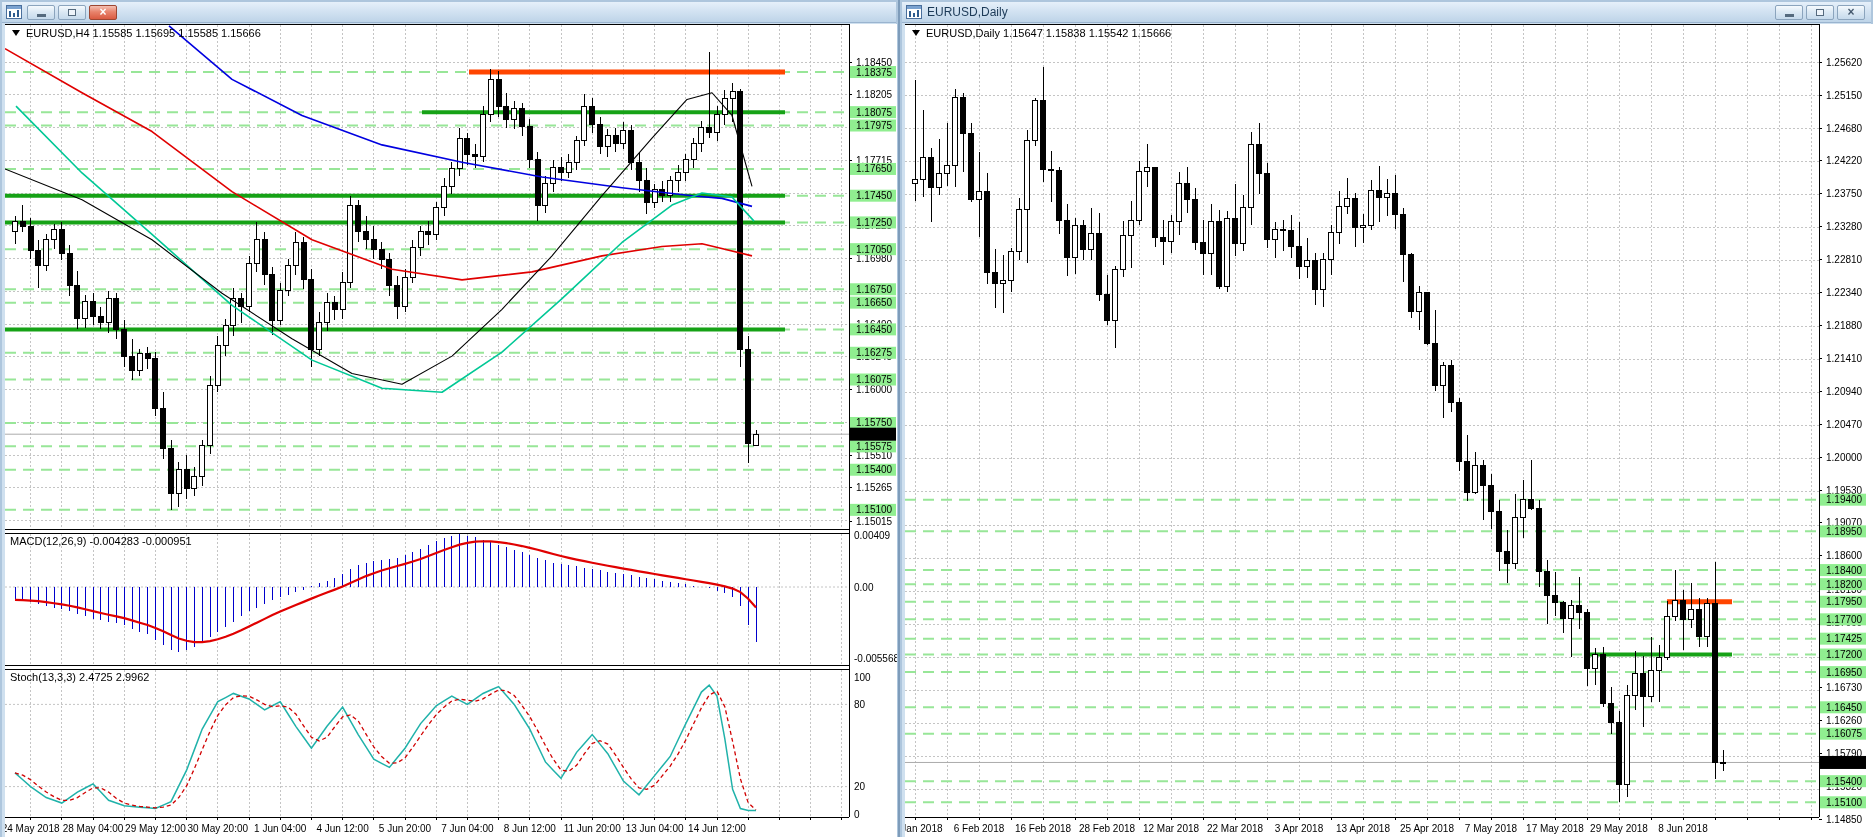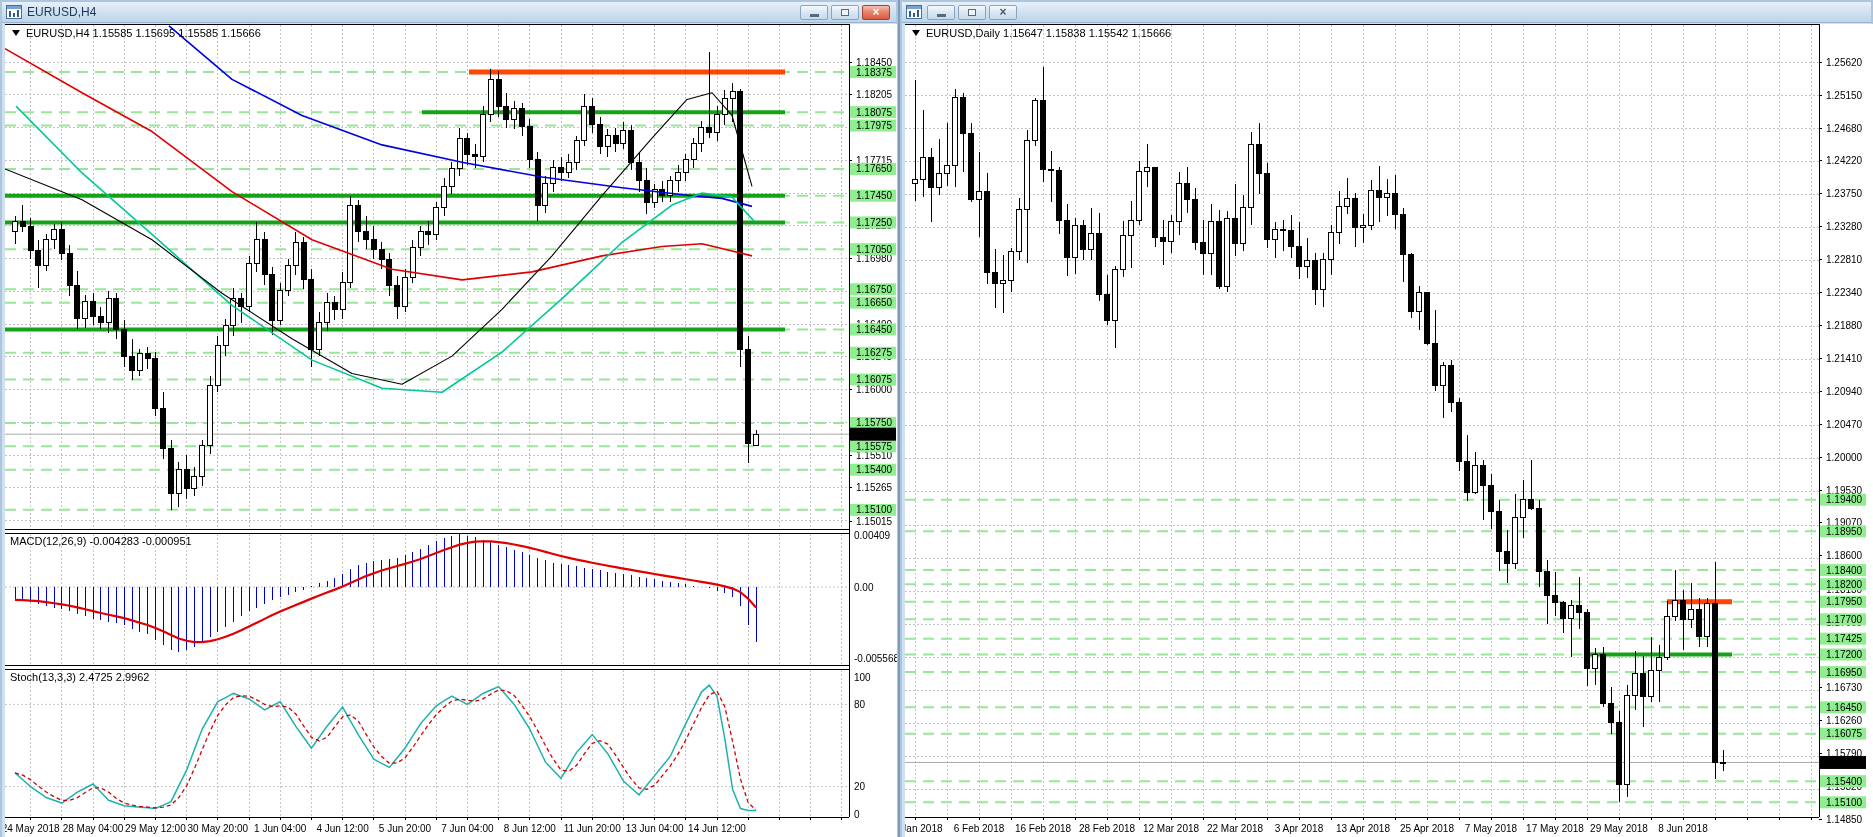--- a/index.html
+++ b/index.html
@@ -49,21 +49,20 @@
   <div class="titlebar">
     <span class="wicon">
       <svg width="16" height="14" viewBox="0 0 16 14">
         <rect x="0.5" y="0.5" width="15" height="13" fill="#fff" stroke="#4a6f9c"></rect>
         <rect x="1" y="1" width="14" height="3" fill="#7aa2d0"></rect>
         <rect x="3" y="6" width="2" height="6" fill="#2d5c8f"></rect>
         <rect x="7" y="8" width="2" height="4" fill="#2d5c8f"></rect>
         <rect x="11" y="5" width="2" height="7" fill="#2d5c8f"></rect>
       </svg>
     </span>
-    <span class="wtitle">EURUSD,H4</span>
     <span class="wbtns">
       <span class="wbtn">
           <span class="g-min"></span>
         </span>
       <span class="wbtn">
           <span class="g-res"></span>
         </span>
       <span class="wbtn close-red">
           <span class="g-x">×</span>
         </span>
@@ -638,20 +637,21 @@
   <div class="titlebar">
     <span class="wicon">
       <svg width="16" height="14" viewBox="0 0 16 14">
         <rect x="0.5" y="0.5" width="15" height="13" fill="#fff" stroke="#4a6f9c"></rect>
         <rect x="1" y="1" width="14" height="3" fill="#7aa2d0"></rect>
         <rect x="3" y="6" width="2" height="6" fill="#2d5c8f"></rect>
         <rect x="7" y="8" width="2" height="4" fill="#2d5c8f"></rect>
         <rect x="11" y="5" width="2" height="7" fill="#2d5c8f"></rect>
       </svg>
     </span>
+    <span class="wtitle">EURUSD,Daily</span>
     <span class="wbtns">
       <span class="wbtn">
           <span class="g-min"></span>
         </span>
       <span class="wbtn">
           <span class="g-res"></span>
         </span>
       <span class="wbtn">
           <span class="g-x">×</span>
         </span>

